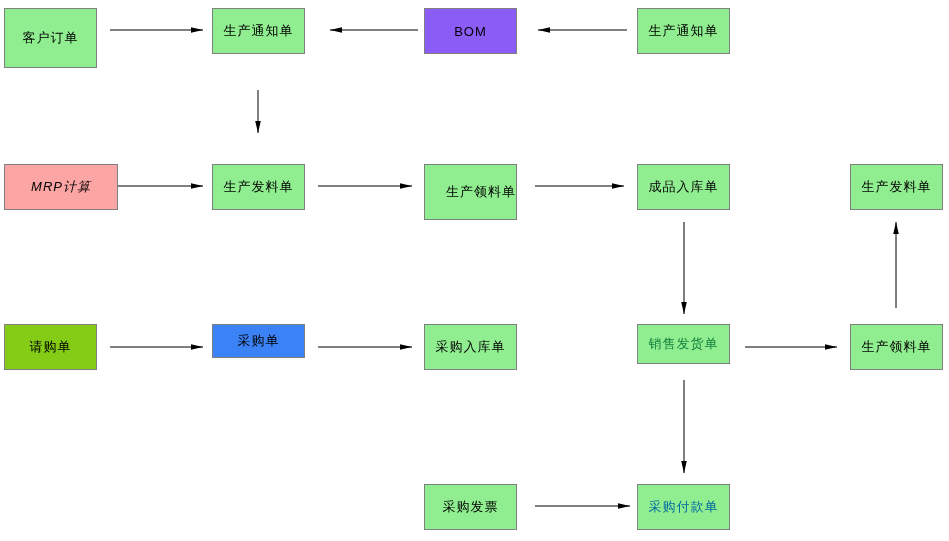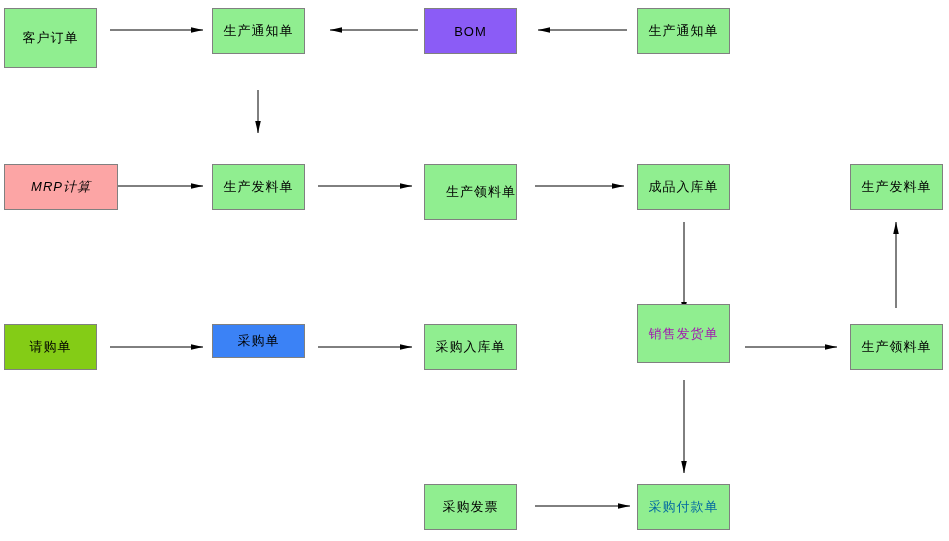--- a/index.html
+++ b/index.html
@@ -76,21 +76,21 @@
       </div>
       <div class="node" style="left: 4px; top: 324px; width: 93px; height: 46px; background: #84cc16; border-color: rgb(128, 128, 128); color: rgb(0, 0, 0);">
         <span>请购单</span>
       </div>
       <div class="node" style="left: 212px; top: 324px; width: 93px; height: 34px; background: #3b82f6; border-color: rgb(128, 128, 128); color: rgb(0, 0, 0);">
         <span>采购单</span>
       </div>
       <div class="node" style="left: 424px; top: 324px; width: 93px; height: 46px; background: rgb(144, 238, 144); border-color: rgb(128, 128, 128); color: rgb(0, 0, 0);">
         <span>采购入库单</span>
       </div>
-      <div class="node" style="left: 637px; top: 304px; width: 93px; height: 59px; background: rgb(144, 238, 144); border-color: rgb(128, 128, 128); color: #a21caf;">
+      <div class="node" style="left: 637px; top: 324px; width: 93px; height: 40px; background: rgb(144, 238, 144); border-color: rgb(128, 128, 128); color: #15803d;">
         <span>销售发货单</span>
       </div>
       <div class="node" style="left: 850px; top: 324px; width: 93px; height: 46px; background: rgb(144, 238, 144); border-color: rgb(128, 128, 128); color: rgb(0, 0, 0);">
         <span>生产领料单</span>
       </div>
       <div class="node" style="left: 424px; top: 484px; width: 93px; height: 46px; background: rgb(144, 238, 144); border-color: rgb(128, 128, 128); color: rgb(0, 0, 0);">
         <span>采购发票</span>
       </div>
       <div class="node" style="left: 637px; top: 484px; width: 93px; height: 46px; background: rgb(144, 238, 144); border-color: rgb(128, 128, 128); color: #0369a1;">
         <span>采购付款单</span>

